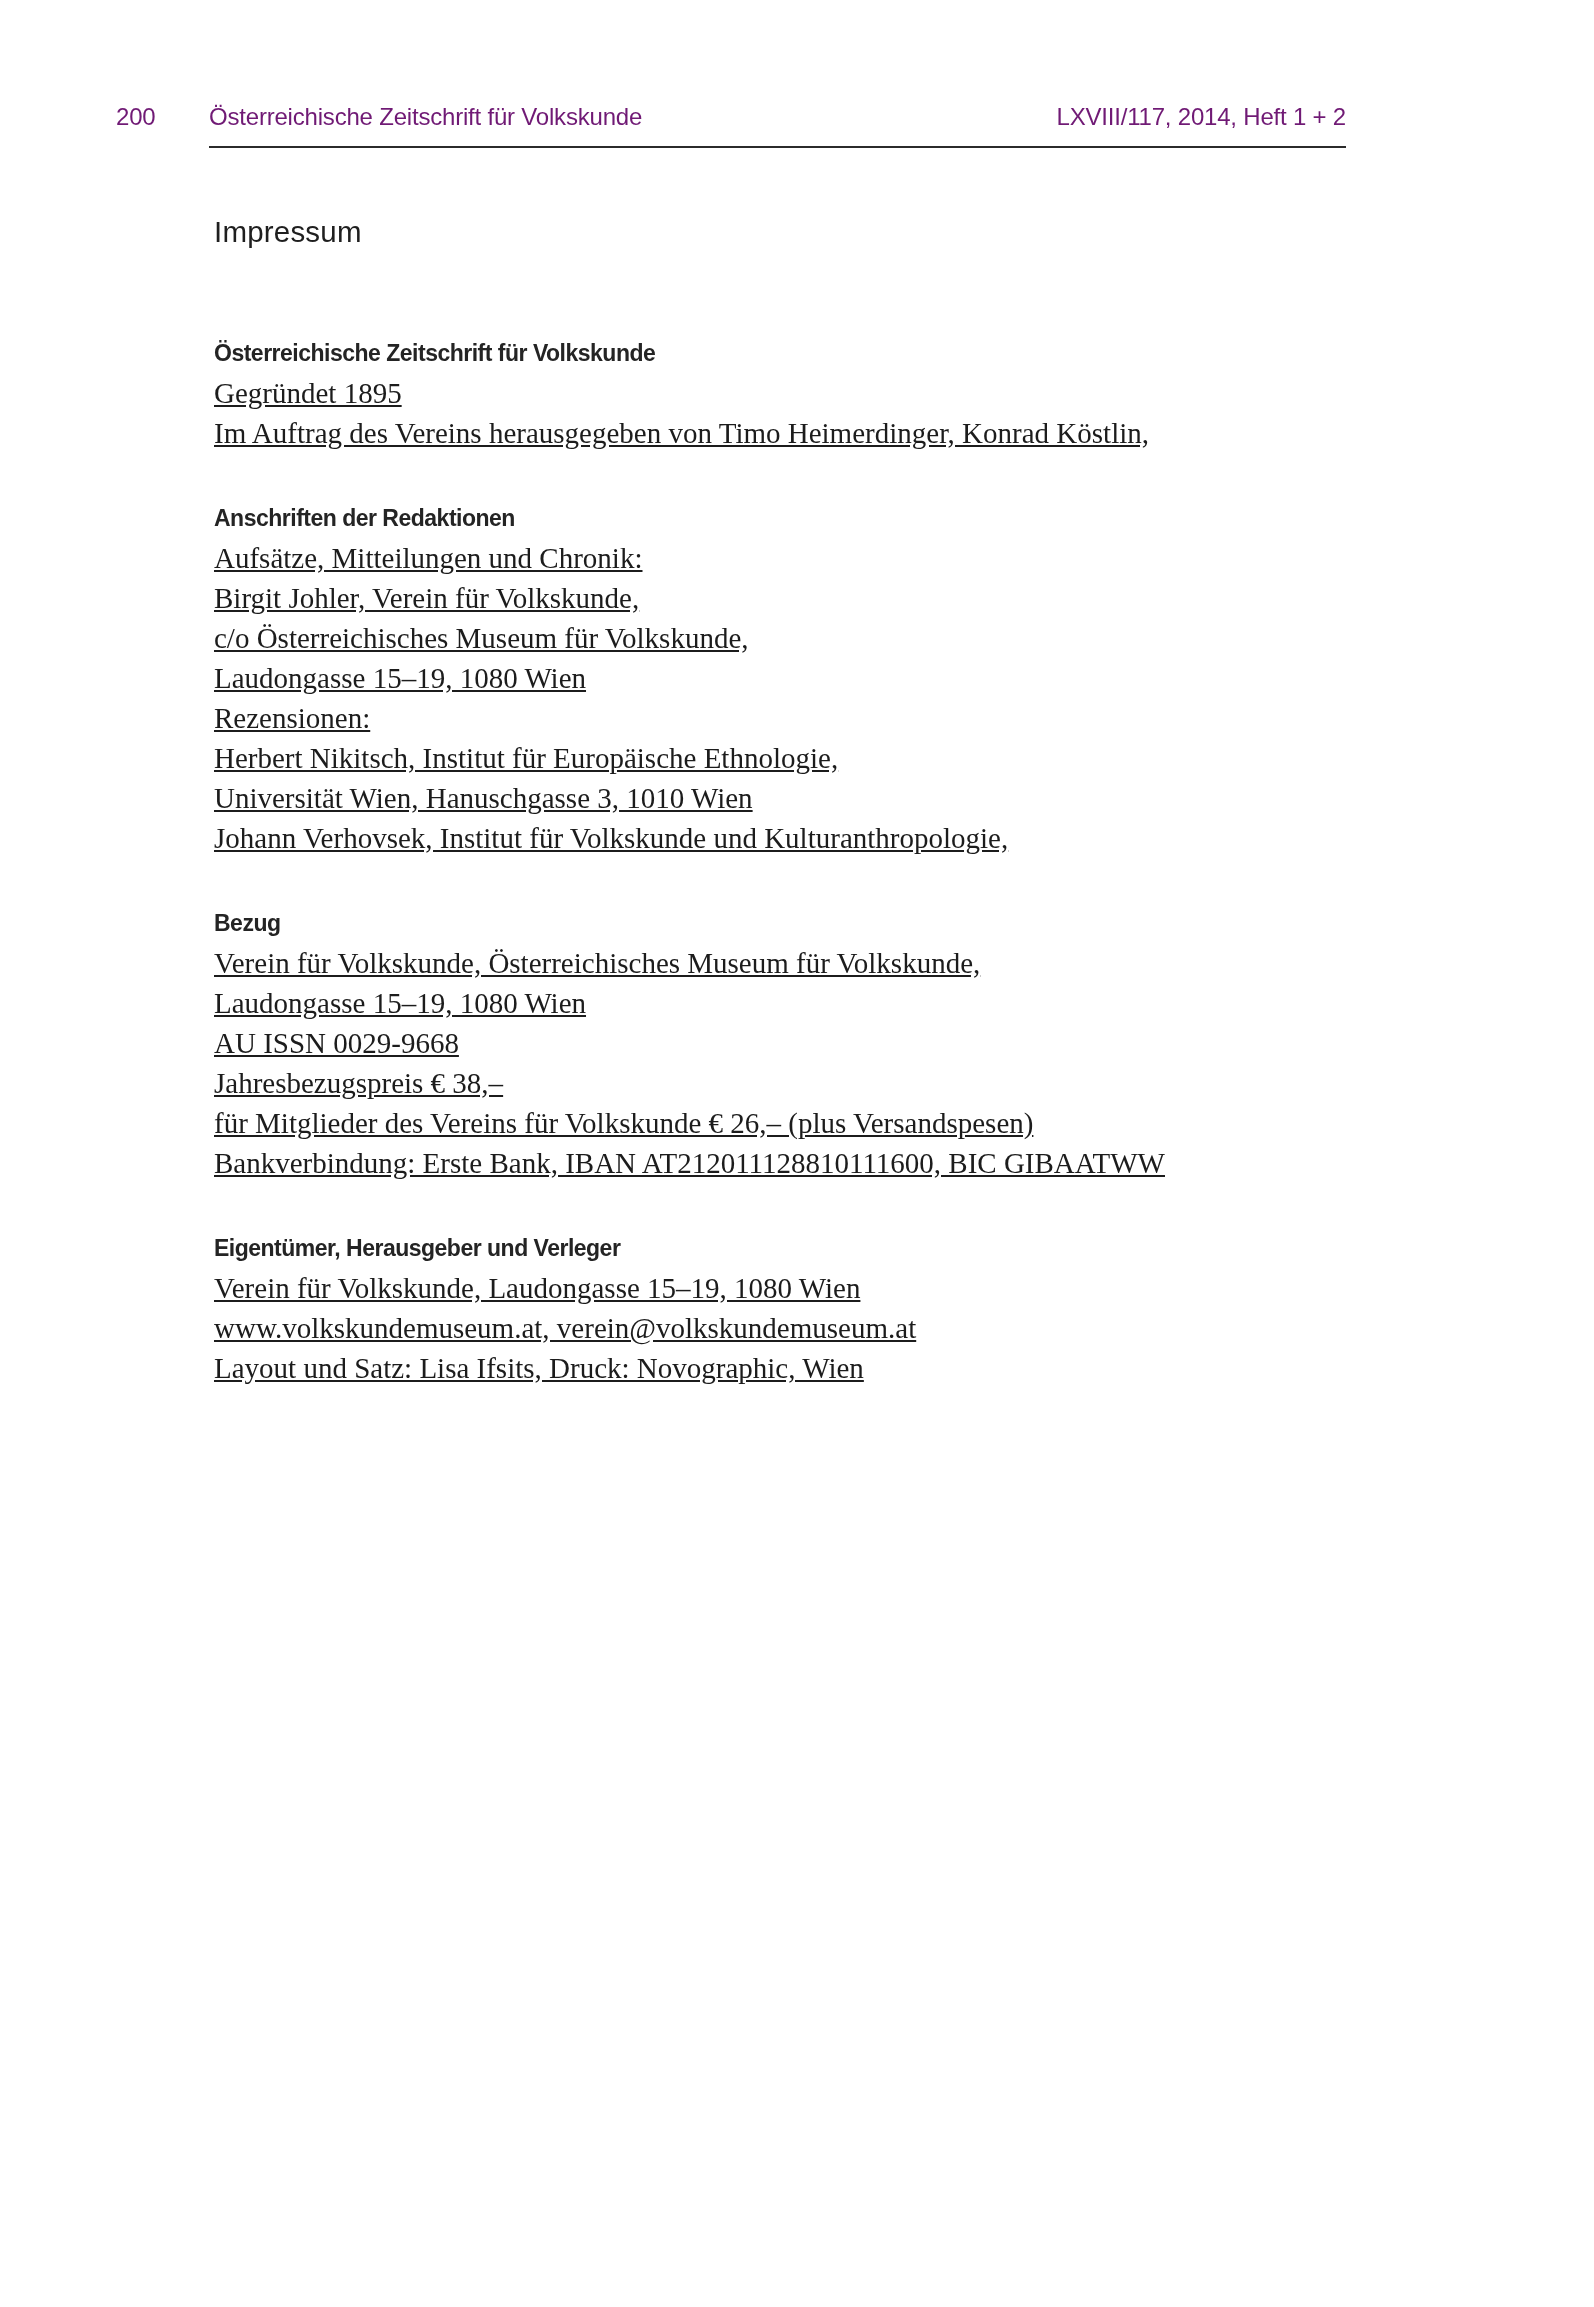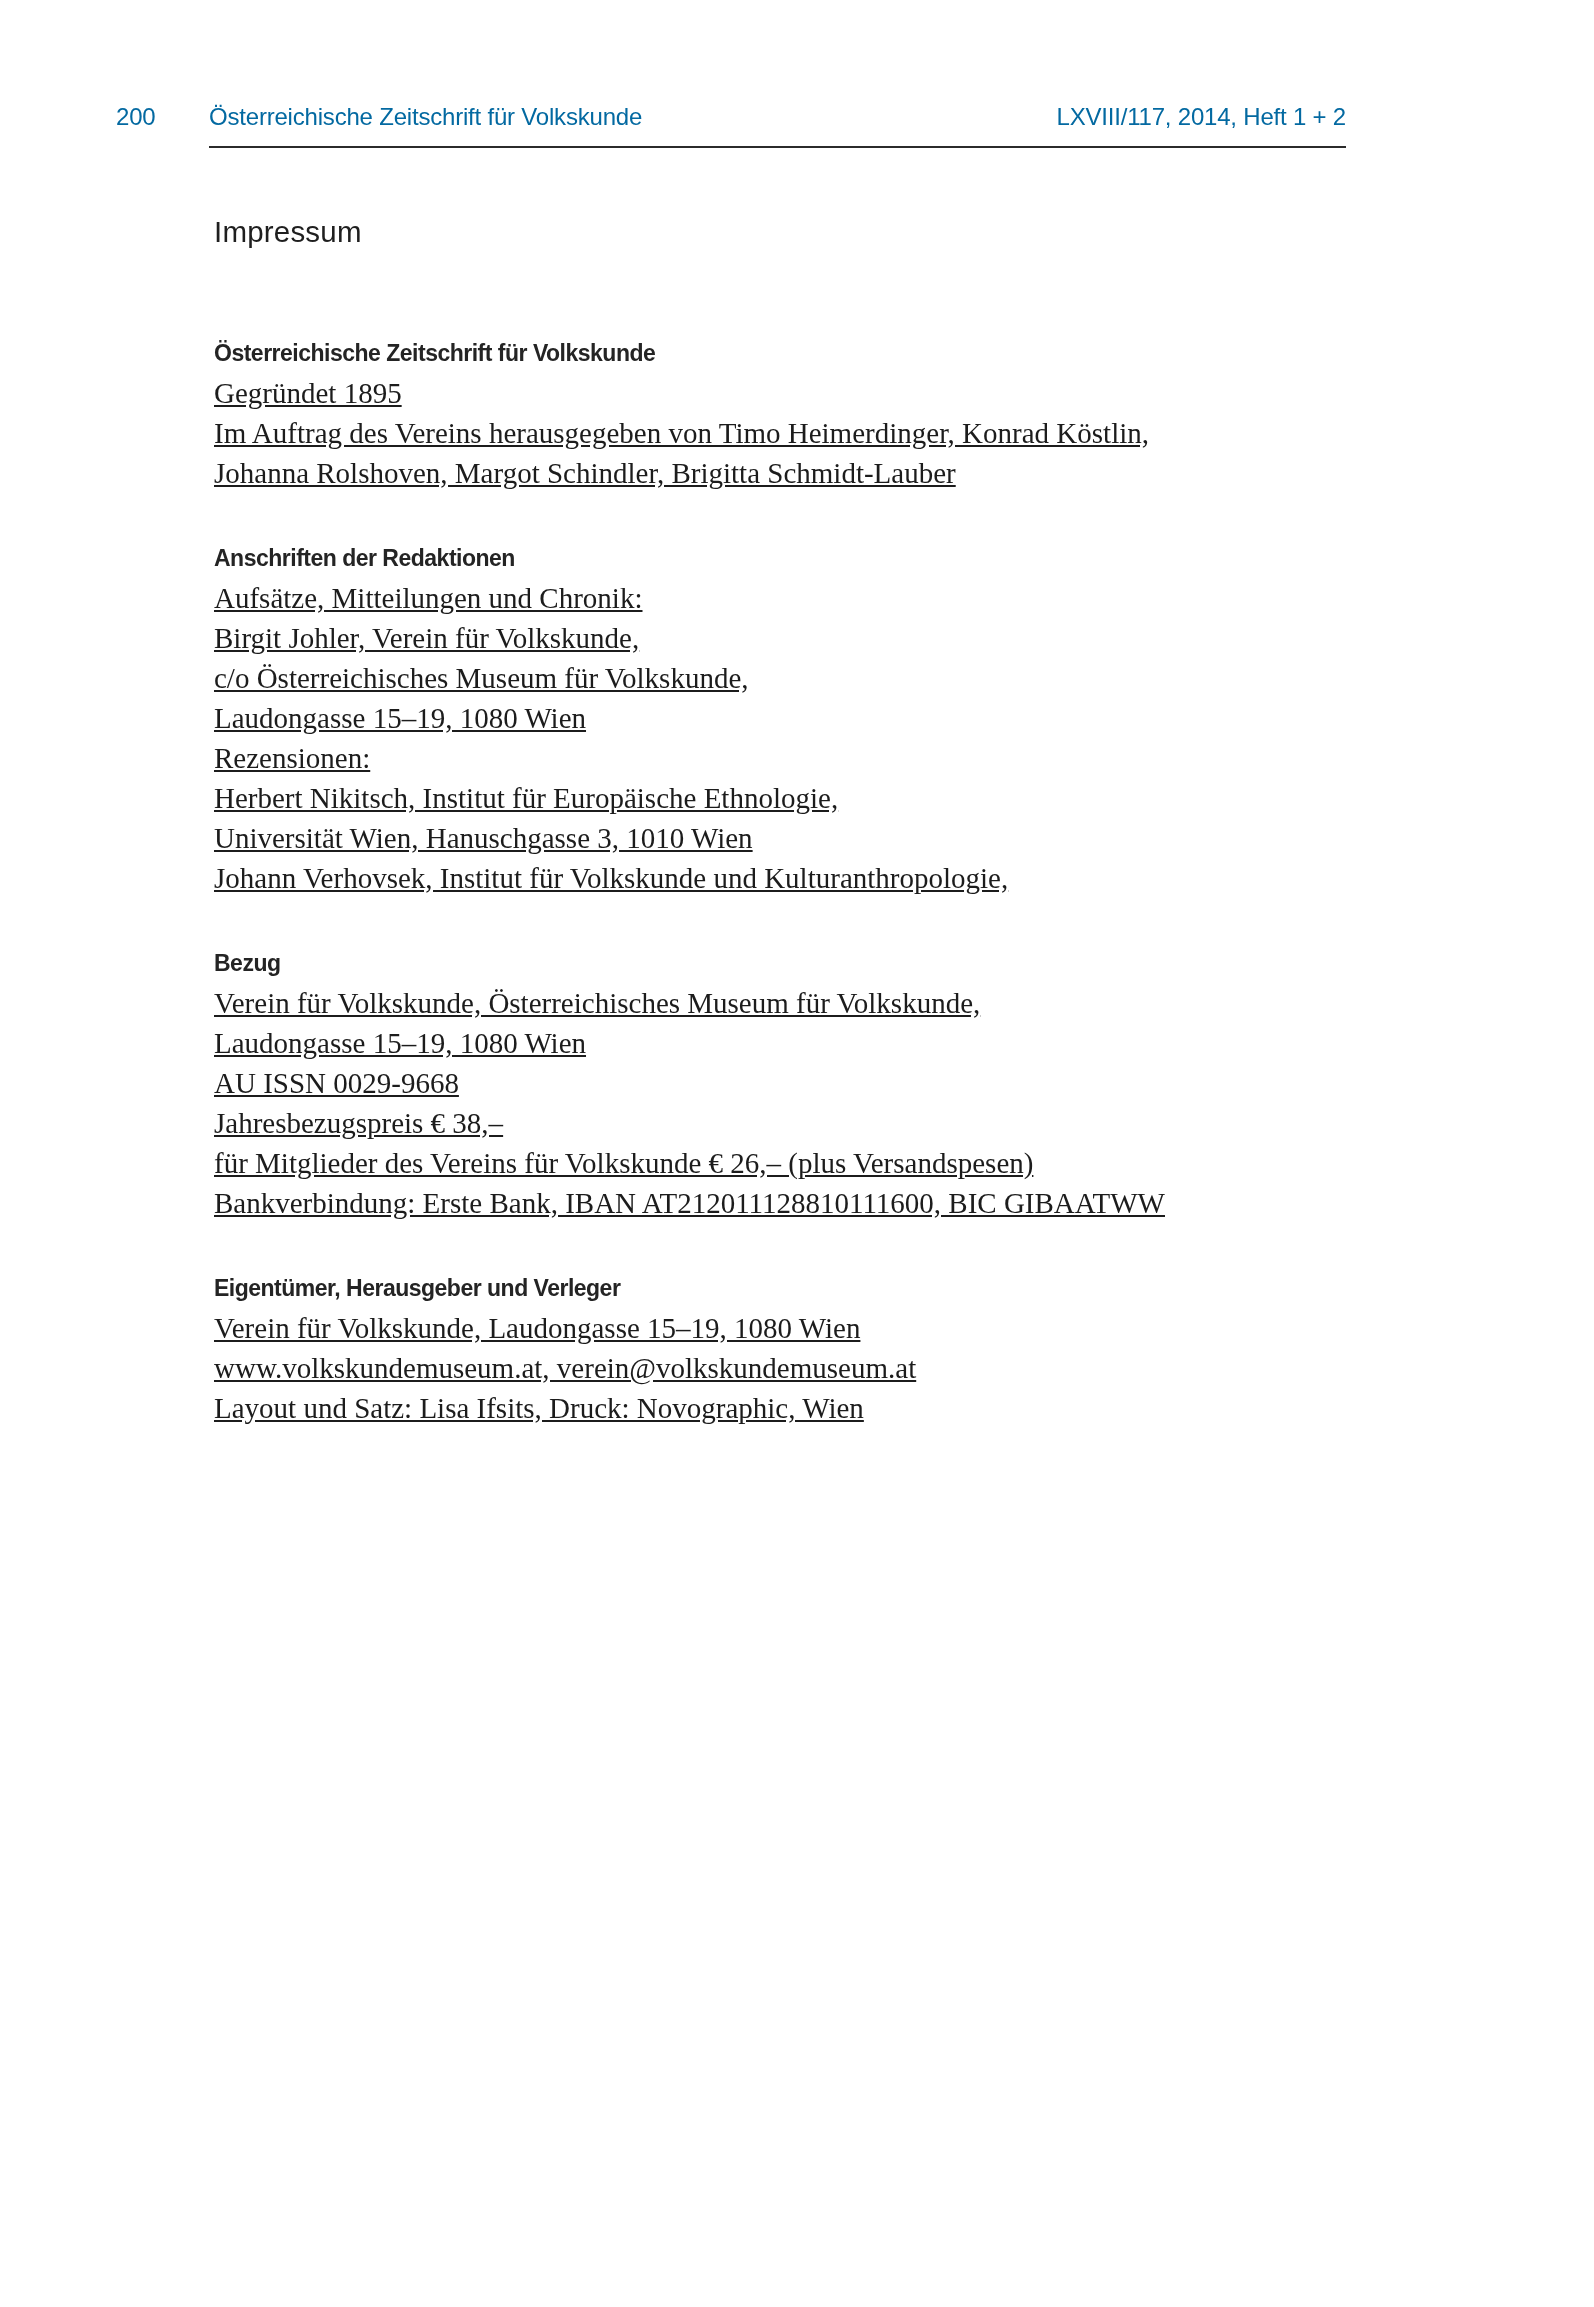--- a/index.html
+++ b/index.html
@@ -21,21 +21,21 @@
   .running-header {
     position: absolute;
     top: 102px;
     left: 116px;
     width: 1230px;           
     display: flex;
     align-items: baseline;
     font-size: 24px;
     line-height: 29px;
     letter-spacing: -0.2px;
-    color: #0369a1;
+    color: #701a75;
     font-family: "Liberation Sans", sans-serif;
   }
   .running-header .page-number {
     width: 93px;            
     flex: 0 0 auto;
   }
   .running-header .journal-name {
     flex: 1 1 auto;
   }
   .running-header .issue-info {
@@ -110,21 +110,20 @@
   <div class="header-rule"></div>
 
   <h1 class="page-title">Impressum</h1>
 
   <div class="content">
 
     <div class="section">
       <h2 class="section-heading">Österreichische Zeitschrift für Volkskunde</h2>
       <p class="line">Gegründet 1895</p>
       <p class="line">Im Auftrag des Vereins herausgegeben von Timo Heimerdinger, Konrad Köstlin,</p>
-      <p class="line">Johanna Rolshoven, Margot Schindler, Brigitta Schmidt-Lauber</p>
     </div>
 
     <div class="section">
       <h2 class="section-heading">Anschriften der Redaktionen</h2>
       <p class="line">Aufsätze, Mitteilungen und Chronik:</p>
       <p class="line">Birgit Johler, Verein für Volkskunde,</p>
       <p class="line">c/o Österreichisches Museum für Volkskunde,</p>
       <p class="line">Laudongasse 15–19, 1080 Wien</p>
       <p class="line">Rezensionen:</p>
       <p class="line">Herbert Nikitsch, Institut für Europäische Ethnologie,</p>

